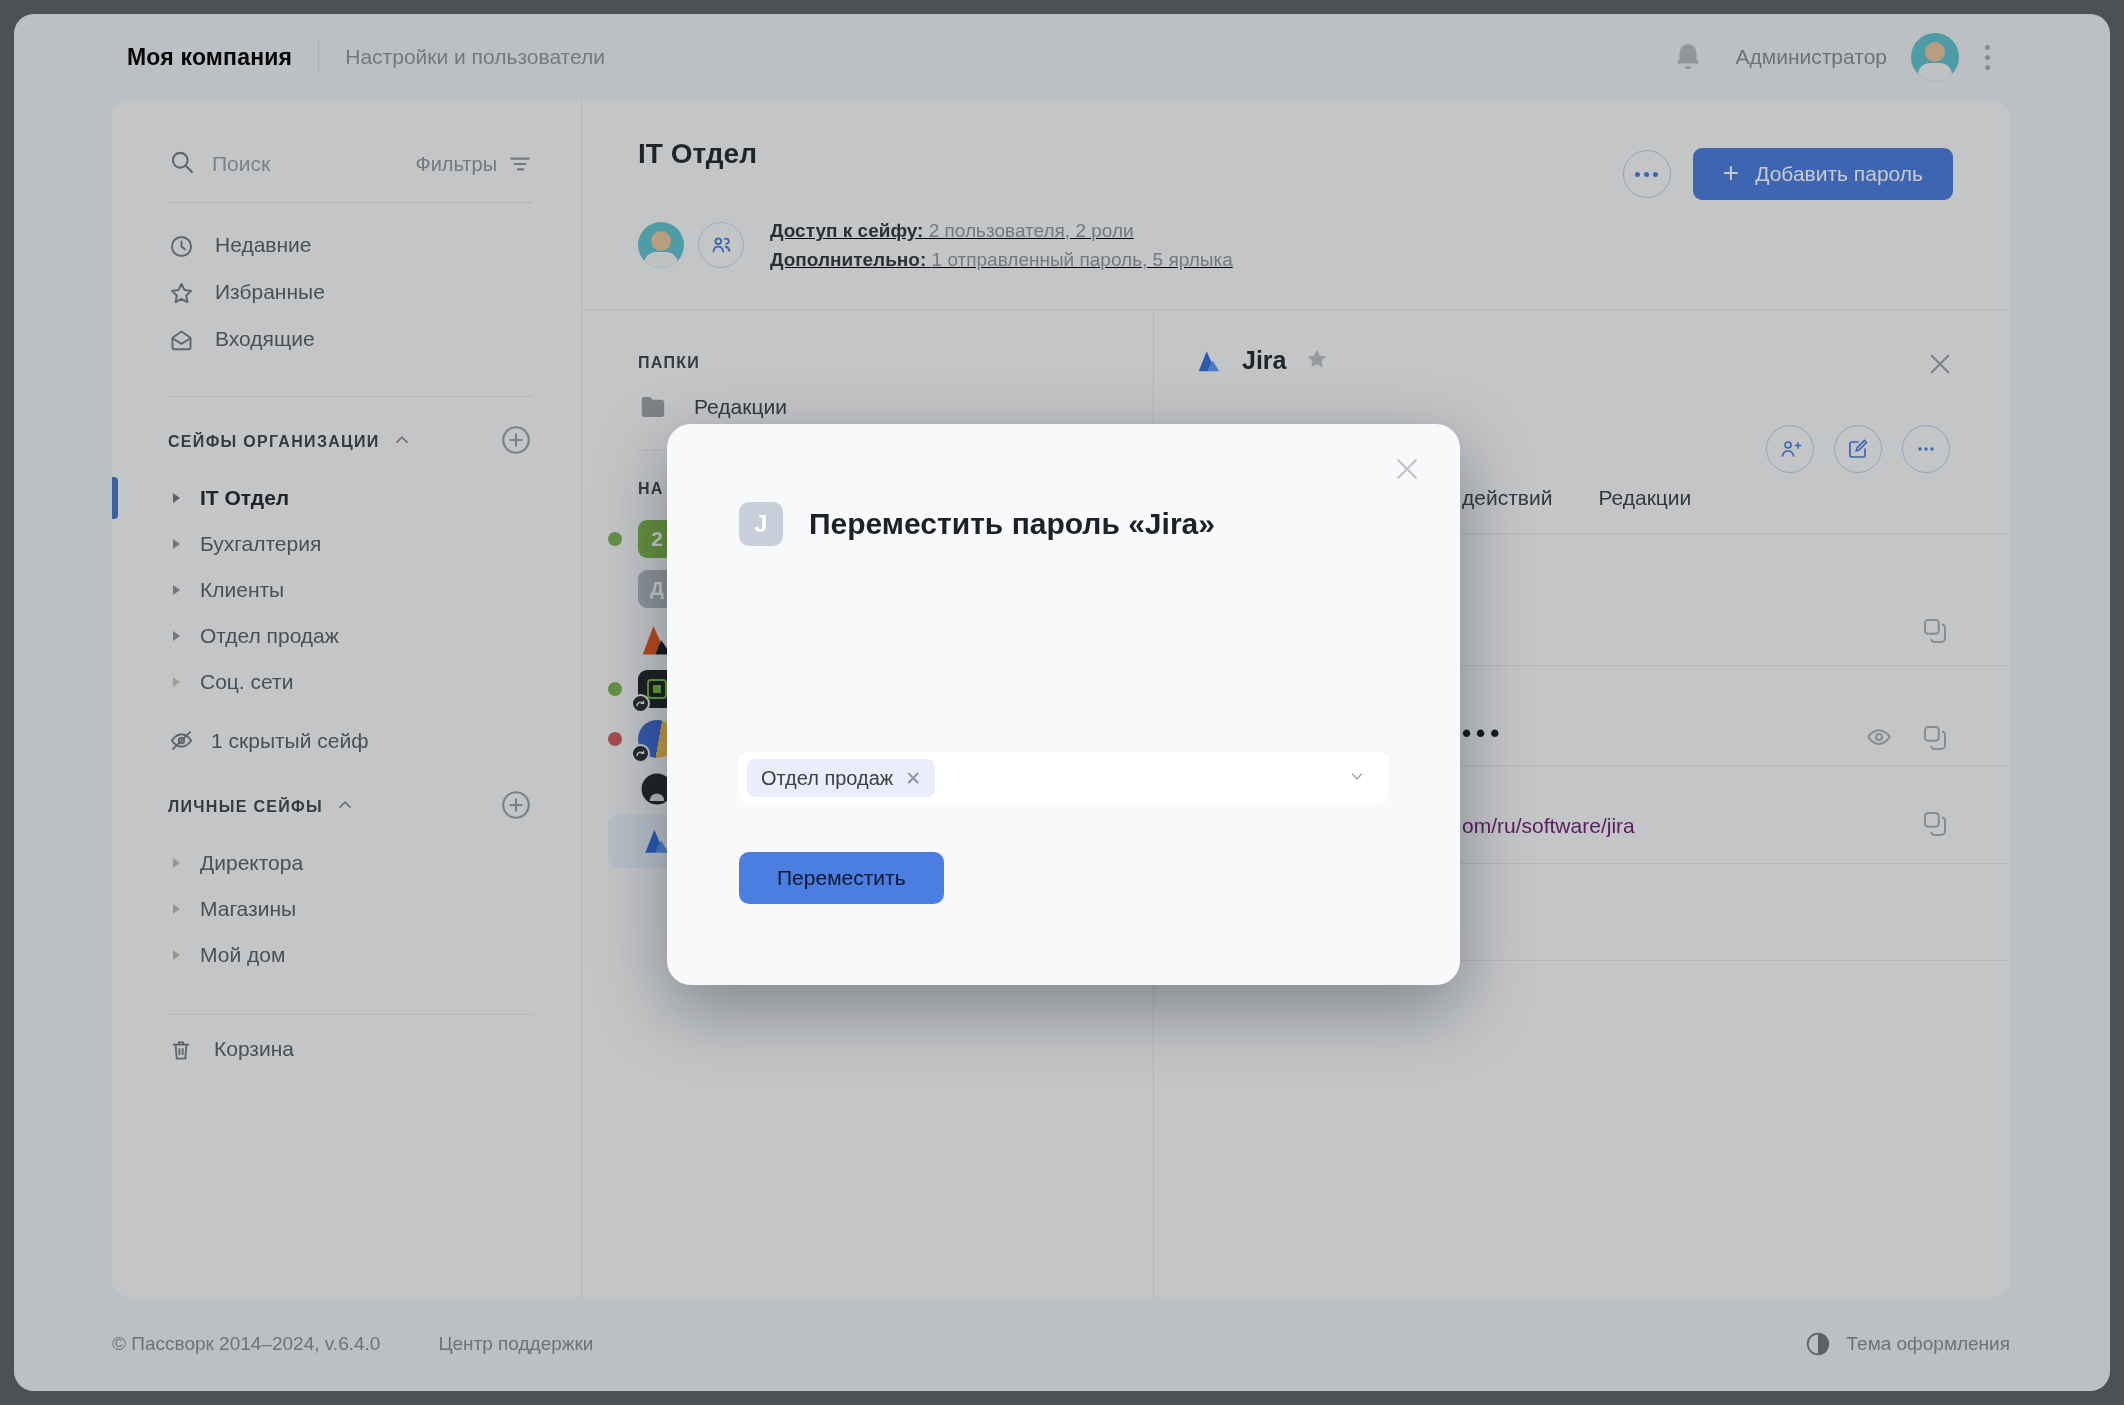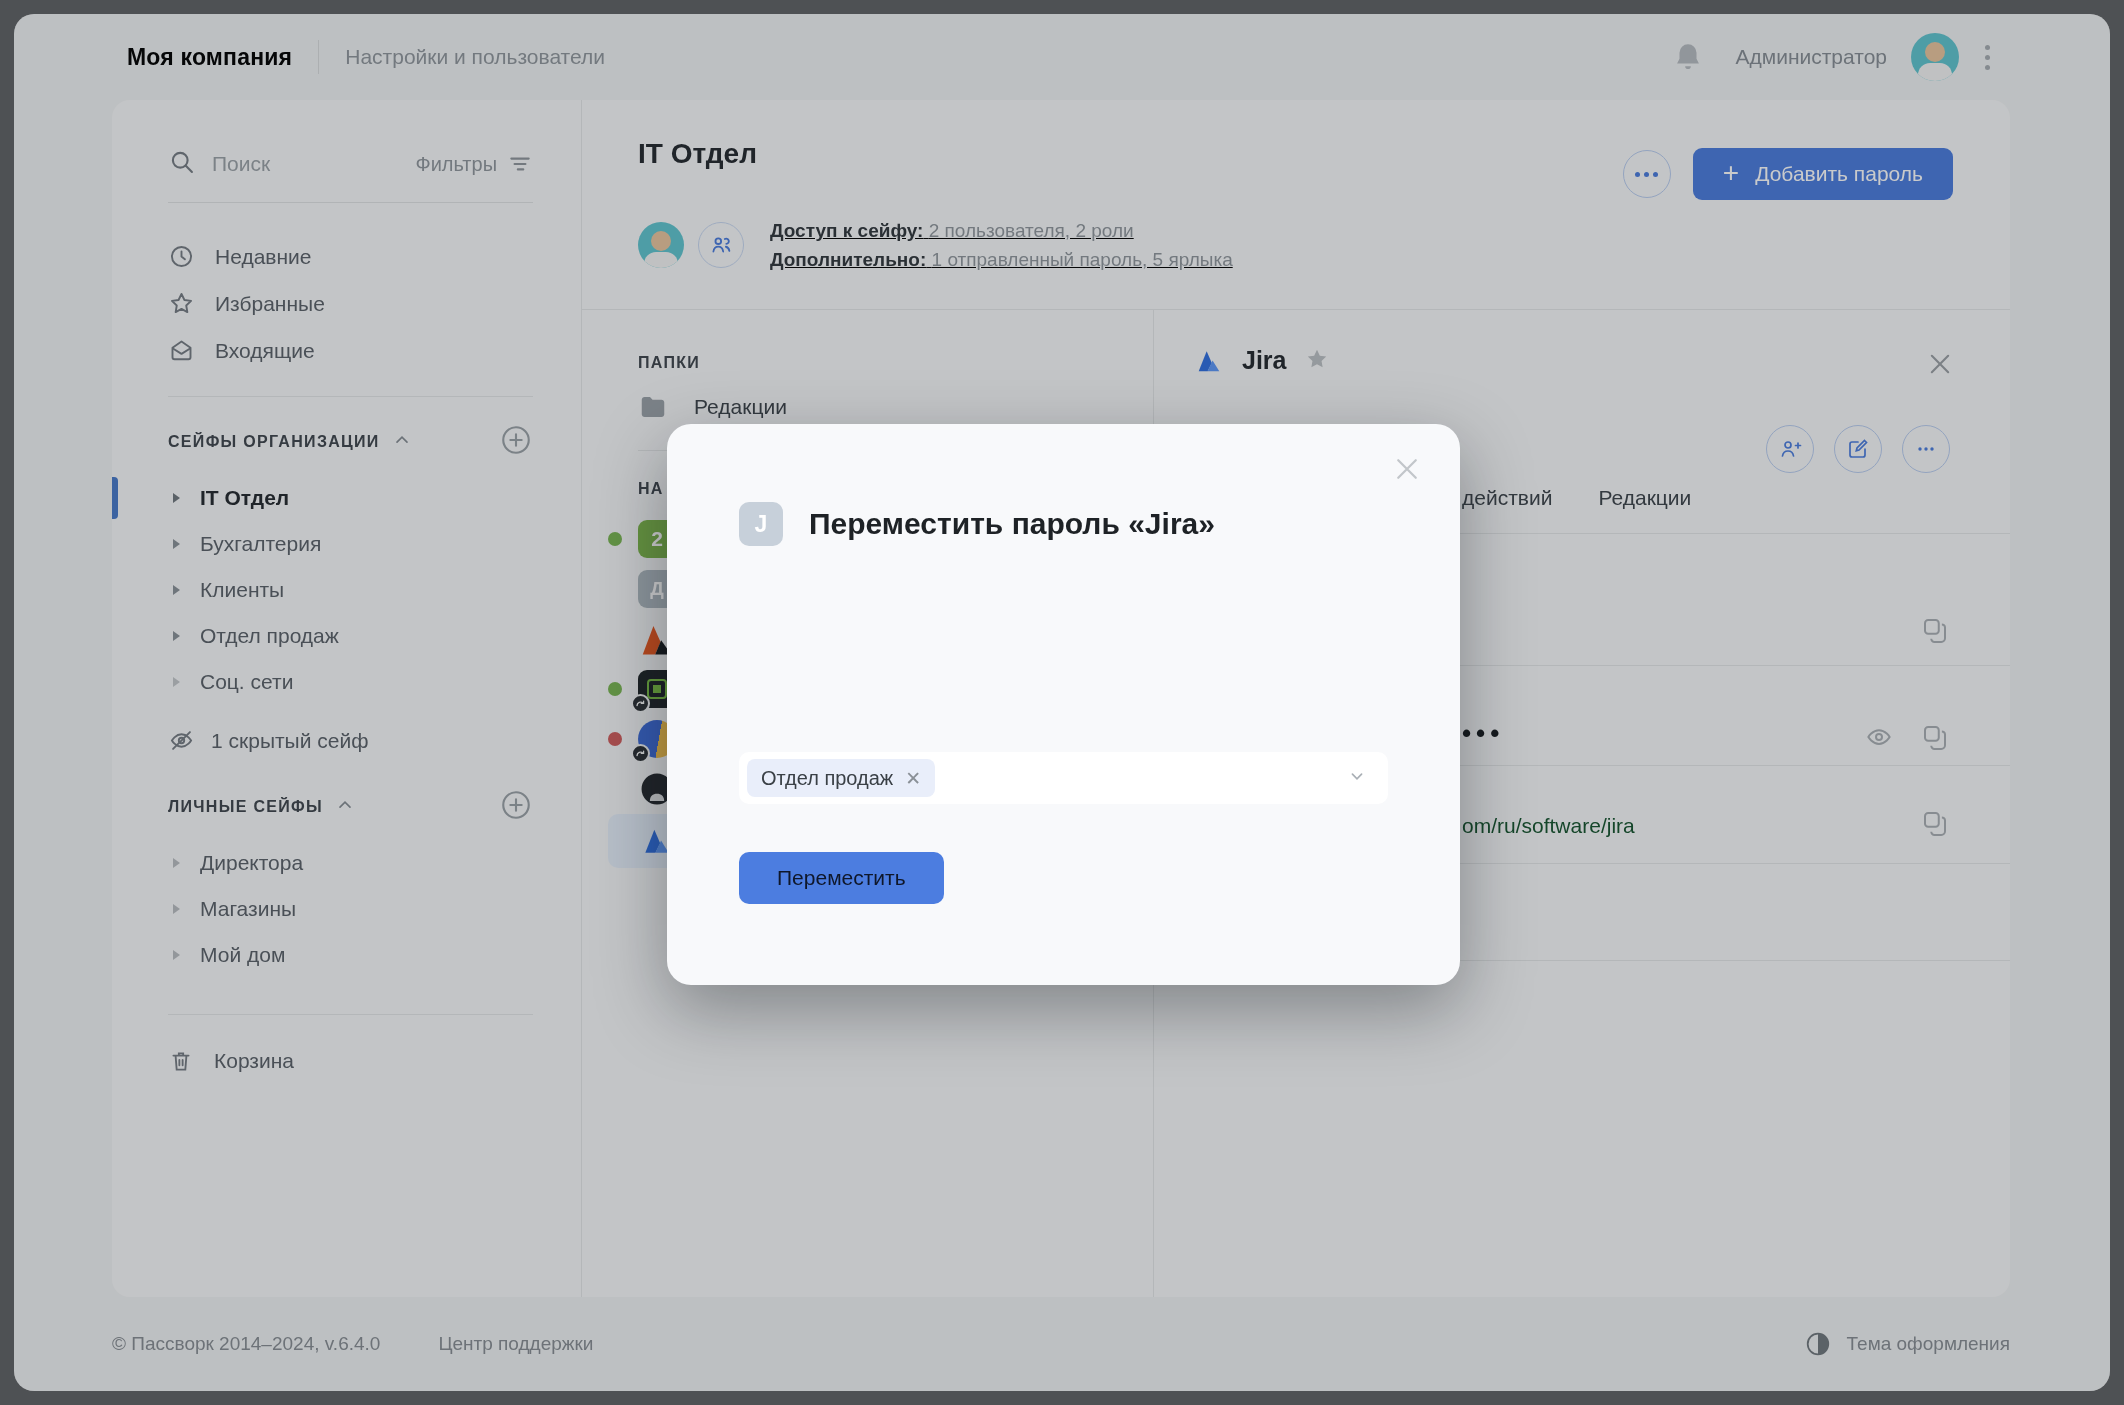--- a/index.html
+++ b/index.html
@@ -26,21 +26,21 @@
   .card { position:absolute; left:98px; right:100px; top:86px; bottom:94px; background:#f8f9fa; border-radius:18px; display:flex; }
 
   
   .sb { width:470px; border-right:1px solid #e4e6e8; padding:48px 48px 0 56px; position:relative; }
   .sb-search { display:flex; align-items:center; padding-bottom:22px; border-bottom:1px solid #e0e2e4; }
   .sb-search svg { flex:0 0 auto; }
   .sb-search input { border:none; outline:none; background:transparent; font-size:21px; color:#3c434a; margin-left:16px; width:150px; font-family:"Liberation Sans",sans-serif; }
   .sb-search input::placeholder { color:#9aa1a7; }
   .sb-filters { margin-left:auto; display:flex; align-items:center; gap:10px; color:#8f969c; font-size:20px; cursor:pointer; }
   .sb-group { list-style:none; margin-top:30px; }
-  .sb-row { display:flex; align-items:center; height:47px; font-size:21px; color:#596068; cursor:pointer; }
+  .sb-row { display:flex; height:47px; font-size:21px; color:#596068; cursor:pointer; }
   .sb-row svg { margin-right:20px; }
   .sb-divider { height:1px; background:#e4e6e8; margin:22px 0; }
   .sec-head { display:flex; align-items:center; margin:26px 0 14px; }
   .sec-title { font-size:16px; font-weight:bold; letter-spacing:1.3px; color:#3e454c; }
   .sec-chev { margin-left:12px; }
   .sec-plus { margin-left:auto; cursor:pointer; }
   .vault-row { position:relative; display:flex; align-items:center; height:46px; font-size:21px; color:#596068; cursor:pointer; }
   .vault-row .tri { margin-right:16px; display:flex; }
   .vault-row.selected { color:#23282d; font-weight:bold; }
   .vault-row.selected::before { content:""; position:absolute; left:-56px; top:2px; height:42px; width:6px; background:#4779c9; border-radius:0 4px 4px 0; }
@@ -86,21 +86,21 @@
   .rp { flex:1; position:relative; min-width:0; }
   .rp-title { position:absolute; left:40px; top:36px; display:flex; align-items:flex-start; gap:18px; }
   .rp-name { font-size:25px; font-weight:bold; color:#23282d; }
   .rp-close { position:absolute; right:56px; top:40px; cursor:pointer; }
   .rp-actions { position:absolute; right:60px; top:115px; display:flex; gap:20px; }
   .rp-circ { width:48px; height:48px; border-radius:50%; border:1.5px solid #b9cdf0; display:flex; align-items:center; justify-content:center; cursor:pointer; }
   .rp-tabs { position:absolute; left:308px; top:176px; display:flex; gap:46px; font-size:21px; color:#3c434a; }
   .rp-tab { cursor:pointer; }
   .rp-div { position:absolute; left:40px; right:0; height:1px; background:#e4e6e8; }
   .rp-mask { position:absolute; left:308px; top:408px; font-size:26px; letter-spacing:5px; color:#16191d; font-weight:bold; }
-  .rp-link { position:absolute; left:308px; top:504px; font-size:21px; color:#14532d; cursor:pointer; }
+  .rp-link { position:absolute; left:308px; top:504px; font-size:21px; color:#701a75; cursor:pointer; }
   .rp-ico { position:absolute; cursor:pointer; }
 
   
   .ftr { position:absolute; left:98px; right:100px; bottom:0; height:94px; display:flex; align-items:center; font-size:19px; color:#878d93; }
   .ftr-support { margin-left:58px; cursor:pointer; }
   .ftr-right { margin-left:auto; display:flex; align-items:center; gap:16px; cursor:pointer; }
 
   
   .overlay { position:absolute; inset:14px; border-radius:20px; background:rgba(27,31,36,.235); z-index:50; }
   .modal { position:absolute; left:667px; top:424px; width:793px; height:561px; background:#f8f9fb; border-radius:24px; box-shadow:0 24px 70px rgba(10,14,20,.35); z-index:60; }

